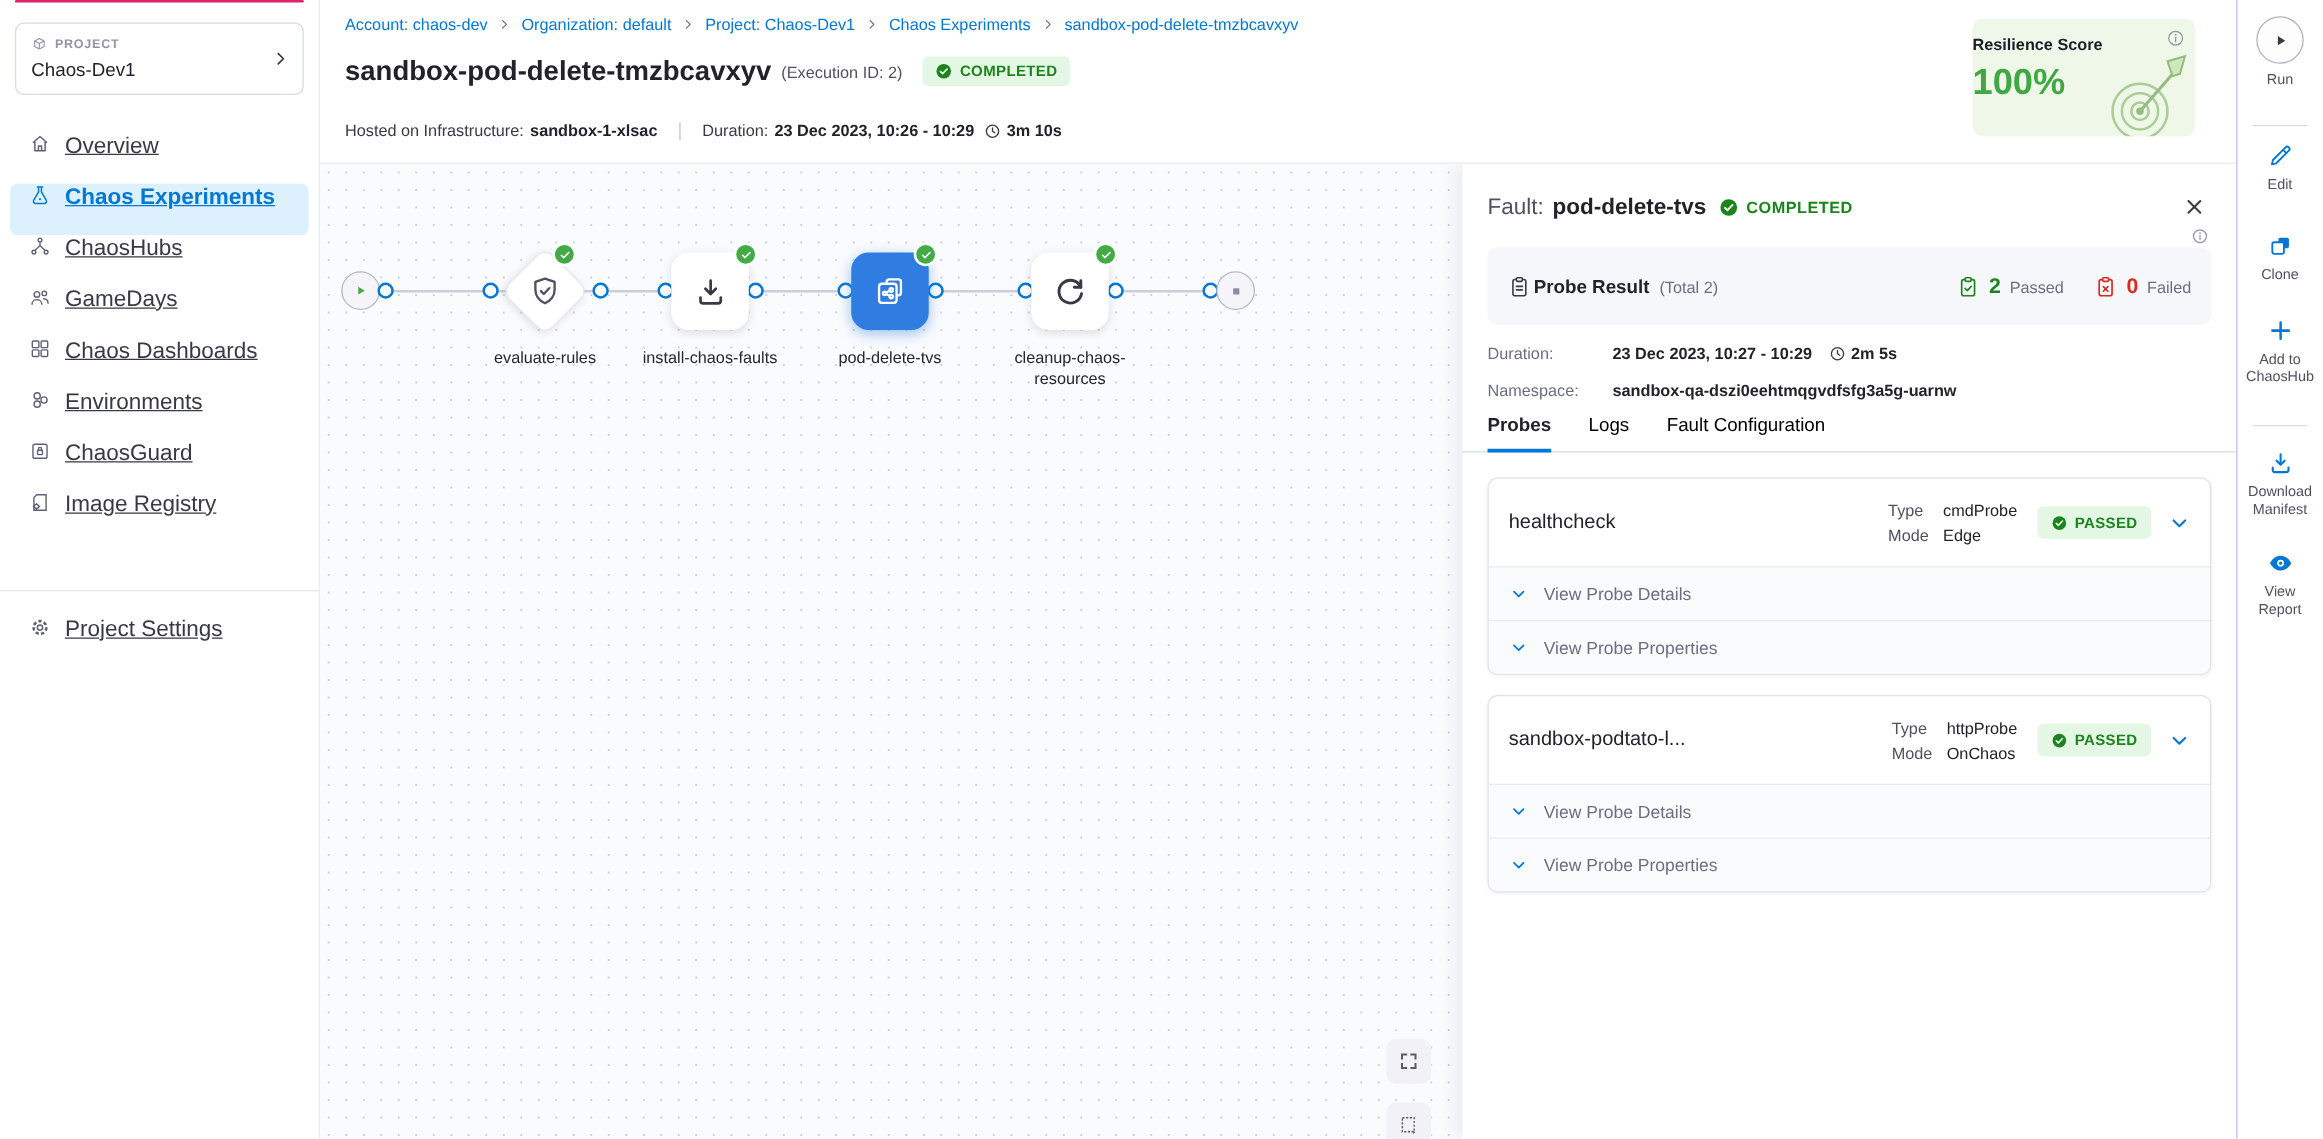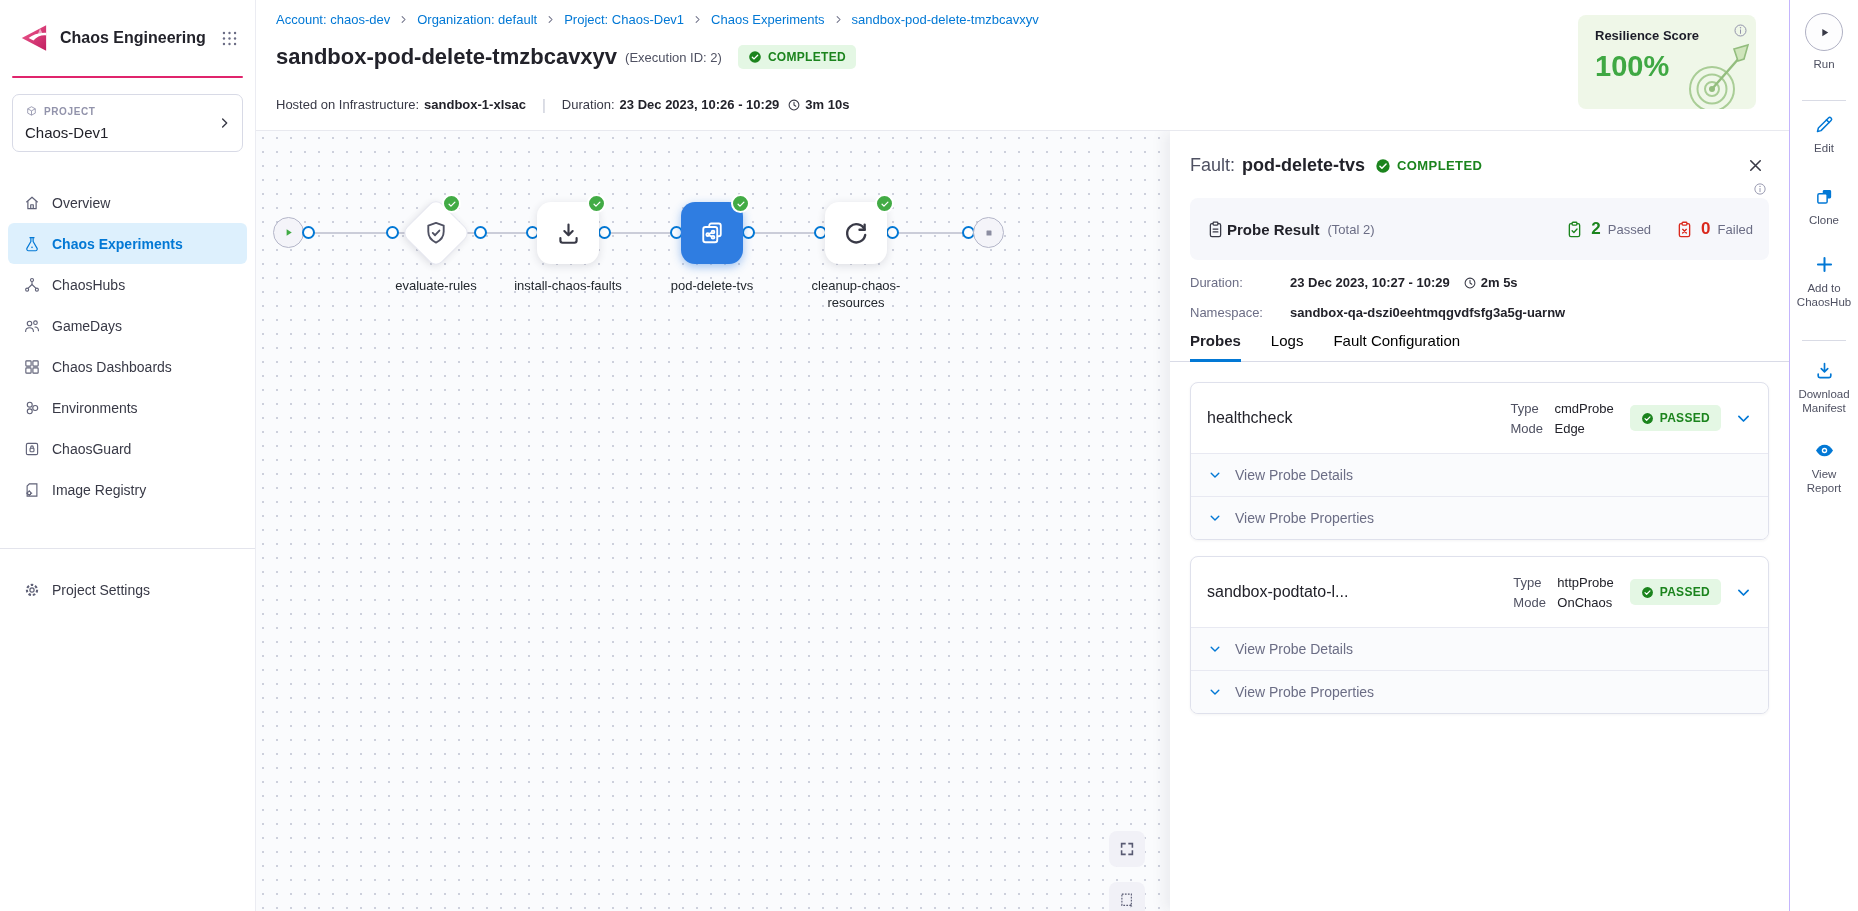--- a/index.html
+++ b/index.html
@@ -15,22 +15,22 @@
   .sb-title { font-size:16px; font-weight:700; color:#22222a; margin-left:10px; }
   .grid9 { margin-left:auto; color:#6b6d85; cursor:pointer; }
   .sb-pink { height:2px; background:#e0246c; margin:0 12px; border-radius:2px; }
   .proj-card { margin:16px 12px 0; border:1px solid #d8dae6; border-radius:7px; padding:10px 12px;
     position:relative; cursor:pointer; background:#fff; }
   .proj-top { display:flex; align-items:center; gap:6px; color:#9293ab; }
   .proj-label { font-size:10px; font-weight:700; letter-spacing:.6px; color:#9293ab; }
   .proj-name { font-size:15px; color:#22222a; margin-top:6px; }
   .proj-chev { position:absolute; right:10px; top:50%; transform:translateY(-50%); color:#383946; }
   .nav { margin-top:30px; }
-  .nav-item { display:flex; align-items:center; gap:11px; height:41px; margin:0 8px; padding:0 15px;
-    font-size:14px; color:#383946; border-radius:6px; cursor:pointer; }
+  .nav-item { display:flex; align-items:flex-start; gap:11px; height:41px; margin:0 8px; padding:0 15px;
+    font-size:18px; color:#383946; border-radius:6px; cursor:pointer;text-decoration:underline; }
   .nav-item .nicon { color:#5f6177; }
   .nav-item.active { background:#ddf0fd; color:#0278d5; font-weight:600; }
   .nav-item.active .nicon { color:#0278d5; }
   .sb-div { border-top:1px solid #e3e4ec; margin-top:38px; }
   .sb-settings { margin-top:20px; }
 
   
   .header { position:absolute; left:256px; top:0; width:1533px; height:131px; background:#fff;
     border-bottom:1px solid #e8e9ef; z-index:20; }
   .crumbs { position:absolute; left:20px; top:12px; display:flex; align-items:center; font-size:13px; }
@@ -39,21 +39,21 @@
   .title-row { position:absolute; left:20px; top:44px; display:flex; align-items:center; }
   .page-title { font-size:22px; font-weight:700; color:#22222a; }
   .exec-id { font-size:13px; color:#4f5162; margin-left:8px; }
   .status-pill { display:inline-flex; align-items:center; gap:6px; background:#e4f7e4; color:#1b841d;
     font-size:12px; font-weight:700; letter-spacing:.3px; border-radius:5px; padding:5px 10px; margin-left:16px; }
   .info-row { position:absolute; left:20px; top:96px; display:flex; align-items:center; font-size:13px; color:#383946; }
   .info-strong { font-weight:700; color:#22222a; margin-left:5px; }
   .info-bar { color:#c9cbd8; margin:0 16px; font-size:15px; }
   .clock-wrap { display:inline-flex; align-items:center; gap:4px; margin-left:8px; font-weight:700; color:#22222a; }
   .res-box { position:absolute; right:33px; top:15px; width:178px; height:94px; background:#eff7e8;
-    border-radius:8px; padding:13px 17px; overflow:hidden; }
+    border-radius:8px; padding:13px 0; overflow:hidden; }
   .res-label { font-size:13px; font-weight:700; color:#1c1c28; position:relative; z-index:2; }
   .res-value { font-size:29px; font-weight:800; color:#3fa843; margin-top:7px; position:relative; z-index:2; }
   .res-info { position:absolute; top:8px; right:8px; color:#9293ab; z-index:2; }
   .res-art { position:absolute; right:2px; bottom:-6px; z-index:1; }
 
   
   .rail { position:absolute; right:0; top:0; width:69px; height:911px; background:#fff;
     border-left:1px solid #c4b5fd; z-index:40; }
   .rail-item { position:absolute; left:0; width:100%; display:flex; flex-direction:column;
     align-items:center; cursor:pointer; }
@@ -347,29 +347,20 @@
           <circle cx="38" cy="46" r="7"></circle>
         </g>
       <path d="M38 46 66 14" stroke="#93bd7e" stroke-width="2.4"></path>
       <path d="M60 6l14-4-4 14-6 2-2-6z" fill="#cfe5bb" stroke="#93bd7e" stroke-width="1.6"></path>
       <circle cx="38" cy="46" r="3" fill="#93bd7e"></circle>
     </symbol>
   </defs>
 </svg>
 
 <div class="sidebar">
-  <div class="sb-head">
-    <svg class="ic" width="34" height="30">
-        <use href="#i-logo"></use>
-      </svg>
-    <span class="sb-title">Chaos Engineering</span>
-    <svg class="ic grid9" width="19" height="19">
-        <use href="#i-grid9"></use>
-      </svg>
-  </div>
   <div class="sb-pink"></div>
 
   <div class="proj-card">
     <div class="proj-top">
       <svg class="ic" width="13" height="13">
           <use href="#i-cube"></use>
         </svg>
       <span class="proj-label">PROJECT</span>
     </div>
     <div class="proj-name">Chaos-Dev1</div>

